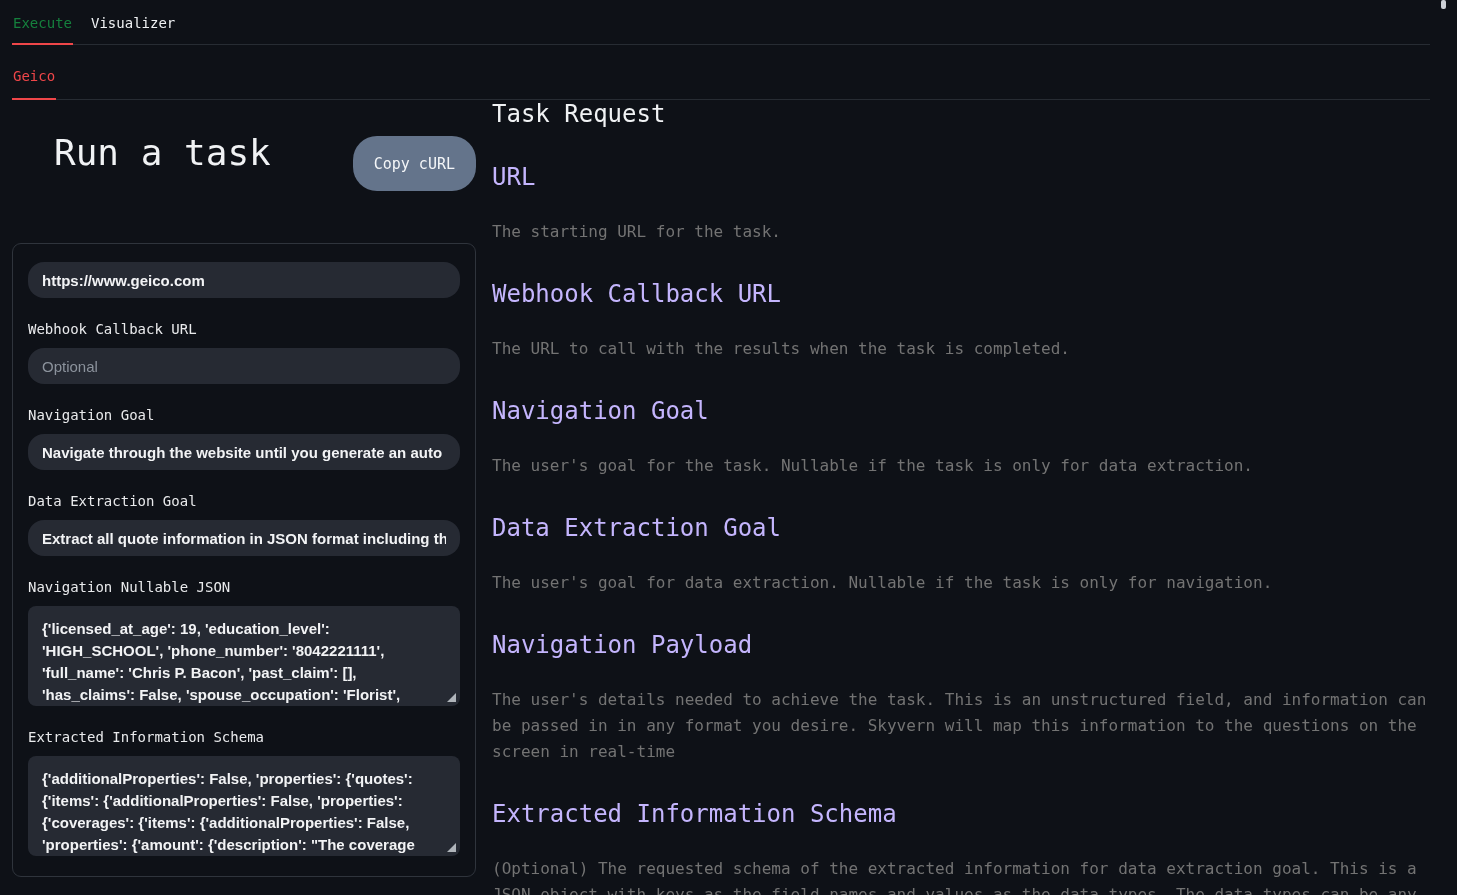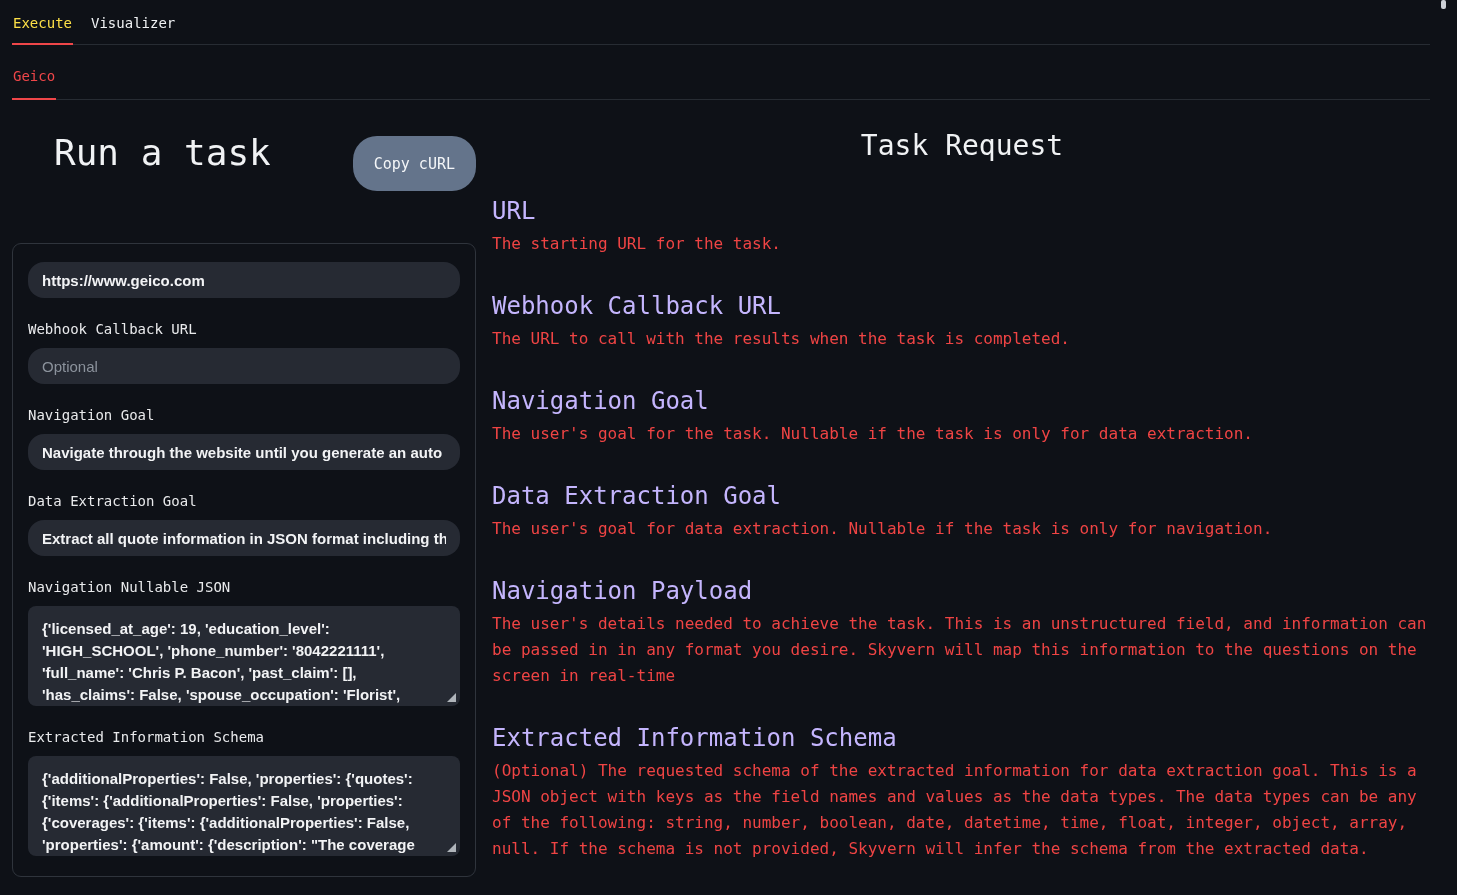--- a/index.html
+++ b/index.html
@@ -19,21 +19,21 @@
   }
   .tab {
     font-size:14px;
     padding:15px 1px 12px;
     border-bottom:2px solid transparent;
     margin-bottom:-1px;
     color:#f0f2f4;
     cursor:pointer;
     background:none;
   }
-  .tab.active { color:#fde047; border-bottom-color:#ef4649; }
+  .tab.active { color:#15803d; border-bottom-color:#ef4649; }
   .subtabbar {
     margin:0 27px 0 12px;
     border-bottom:1px solid #272c33;
     display:flex;
     gap:17px;
   }
   .subtab {
     font-size:14px;
     padding:23px 1px 14px;
     border-bottom:2px solid transparent;
@@ -119,36 +119,34 @@
   .resize-handle {
     position:absolute;
     right:4px; bottom:4px;
     width:0; height:0;
     border-left:9px solid transparent;
     border-bottom:9px solid #c8ccd2;
     opacity:.85;
   }
   
   .docs-title {
-    font-size:28px;
+    font-size:24px;
     font-weight:400;
-    margin-top:29px;
-    text-align:center;
   }
   .doc-heading {
     font-size:24px;
     font-weight:400;
     margin-top:35px;
     color:#c4b5fd;
   }
   .doc-body {
     font-size:16px;
     line-height:26px;
-    margin-top:6px;
-    color:#ef4444;
+    margin-top:28px;
+    color:#737373;
   }
   
   .scroll-thumb {
     position:absolute;
     left:1441px; top:0;
     width:5px; height:9px;
     background:#ccd0d6;
     border-radius:2px;
   }
 </style>

